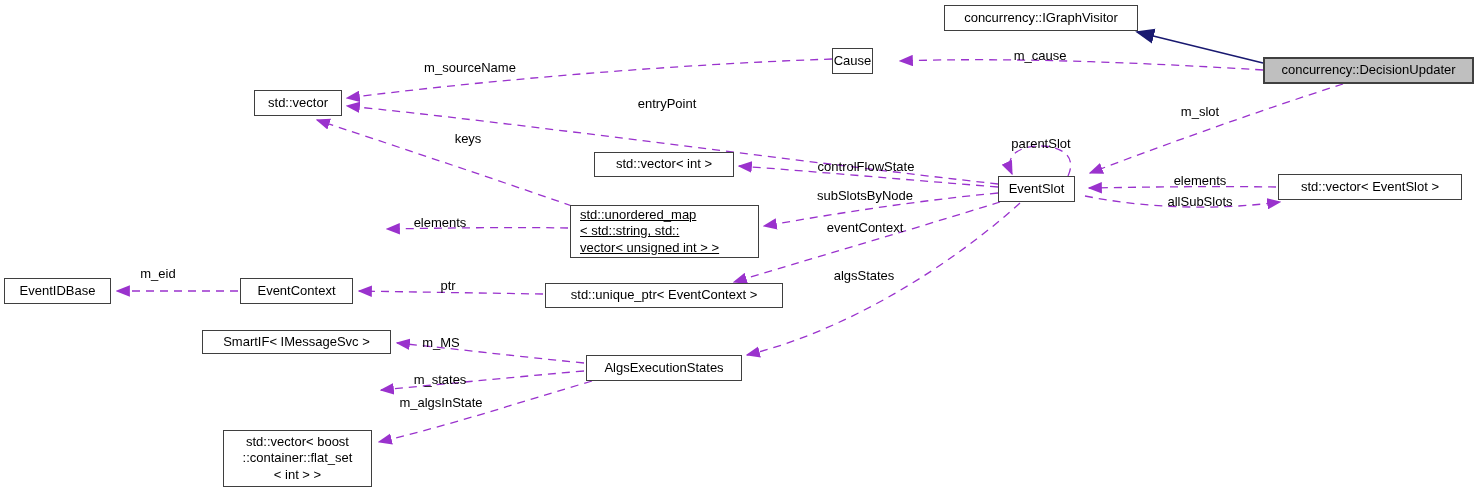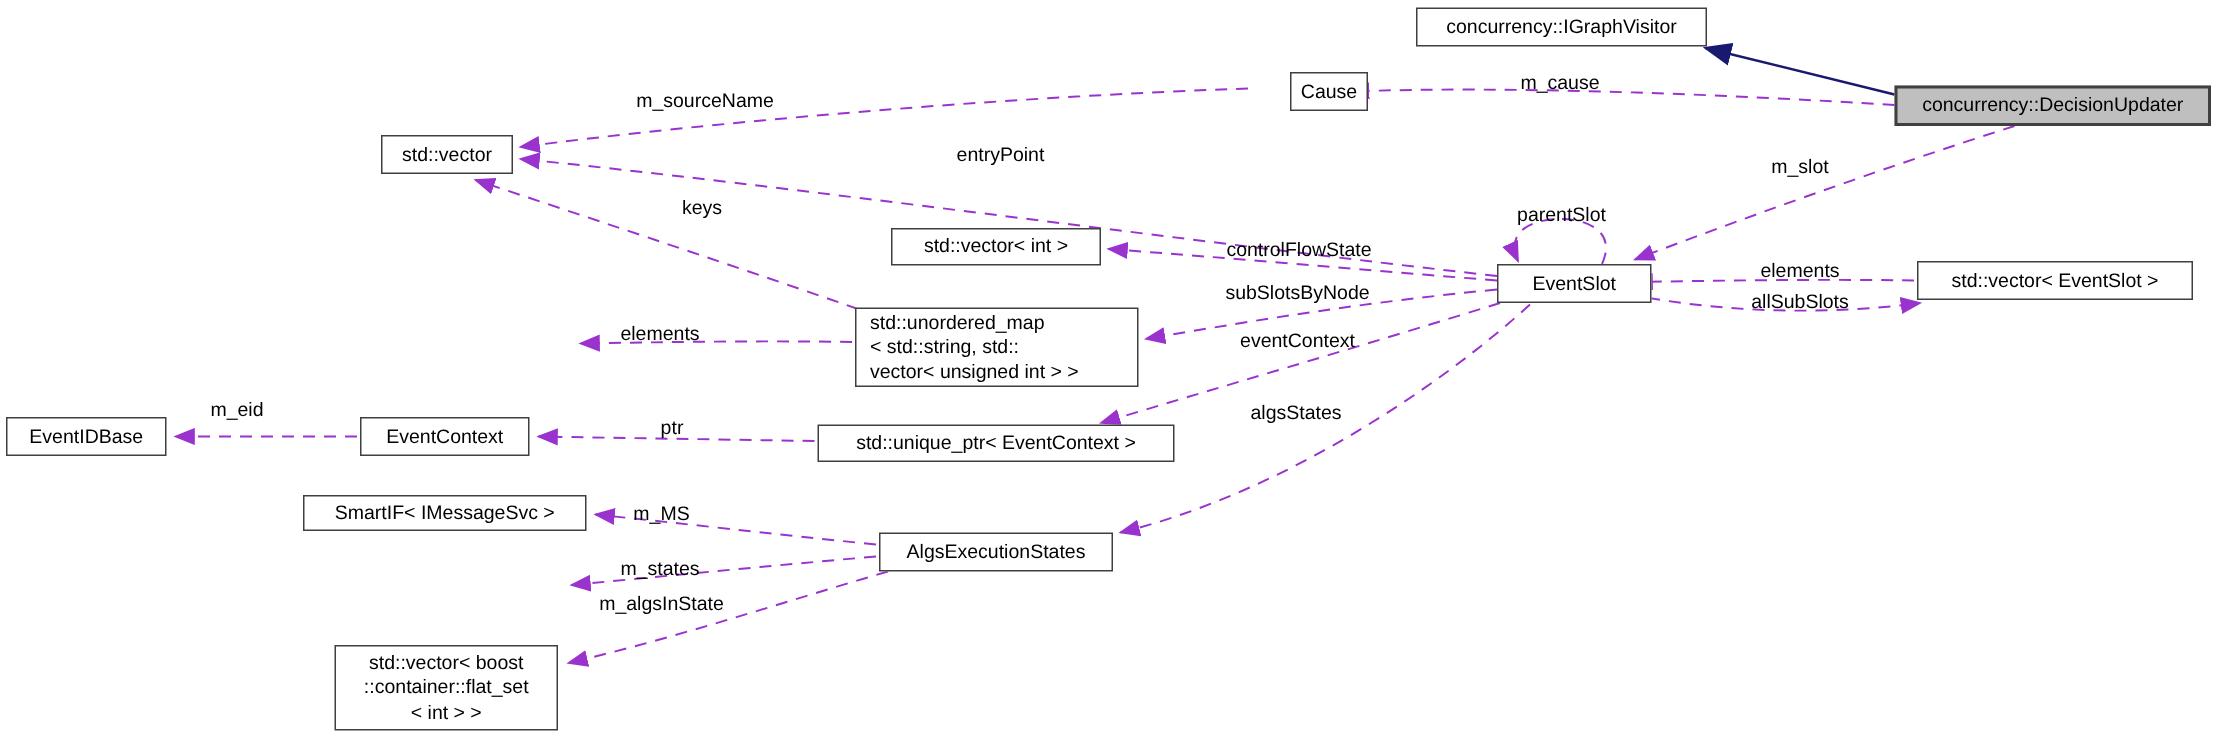--- a/index.html
+++ b/index.html
@@ -39,20 +39,21 @@
     justify-content:center;
     text-align:center;
     white-space:pre-line;
     cursor:pointer;
     z-index:2;
   }
   .node.left {
     justify-content:flex-start;
     text-align:left;
     padding-left:9px;
+    text-decoration:underline;
   }
   .node.highlight {
     background:var(--highlight-fill,#bfbfbf);
     border:2px solid #404040;
   }
   .elabel {
     position:absolute;
     transform:translate(-50%,-50%);
     font-size:13px;
     color:#000000;
@@ -94,27 +95,27 @@
     <path class="usage" d="M 543,294 C 480,293 415,292 359,291" marker-end="url(#arrowUsage)"></path>
     <path class="usage" d="M 584,363 C 515,356 455,349 397,343" marker-end="url(#arrowUsage)"></path>
     <path class="usage" d="M 584,371 C 515,377 455,383 381,390" marker-end="url(#arrowUsage)"></path>
     <path class="usage" d="M 592,381 C 520,402 455,424 379,442" marker-end="url(#arrowUsage)"></path>
   </svg>
 
   <div class="node" style="left:944px;top:5px;width:194px;height:26px">concurrency::IGraphVisitor</div>
 
   <div class="node highlight" style="left:1263px;top:57px;width:211px;height:27px">concurrency::DecisionUpdater</div>
 
-  <div class="node" style="left:860px;top:48px;width:52px;height:26px">Cause</div>
+  <div class="node" style="left:832px;top:48px;width:41px;height:26px">Cause</div>
 
   <div class="node" style="left:254px;top:90px;width:88px;height:26px">std::vector</div>
 
   <div class="node" style="left:594px;top:152px;width:140px;height:25px">std::vector&lt; int &gt;</div>
 
-  <div class="node" style="left:998px;top:176px;width:103px;height:26px">EventSlot</div>
+  <div class="node" style="left:998px;top:176px;width:77px;height:26px">EventSlot</div>
 
   <div class="node" style="left:1278px;top:174px;width:184px;height:26px">std::vector&lt; EventSlot &gt;</div>
 
   <div class="node left" style="left:570px;top:205px;width:189px;height:53px">std::unordered_map
 &lt; std::string, std::
 vector&lt; unsigned int &gt; &gt;</div>
 
 
   <div class="node" style="left:4px;top:278px;width:107px;height:26px">EventIDBase</div>
 

